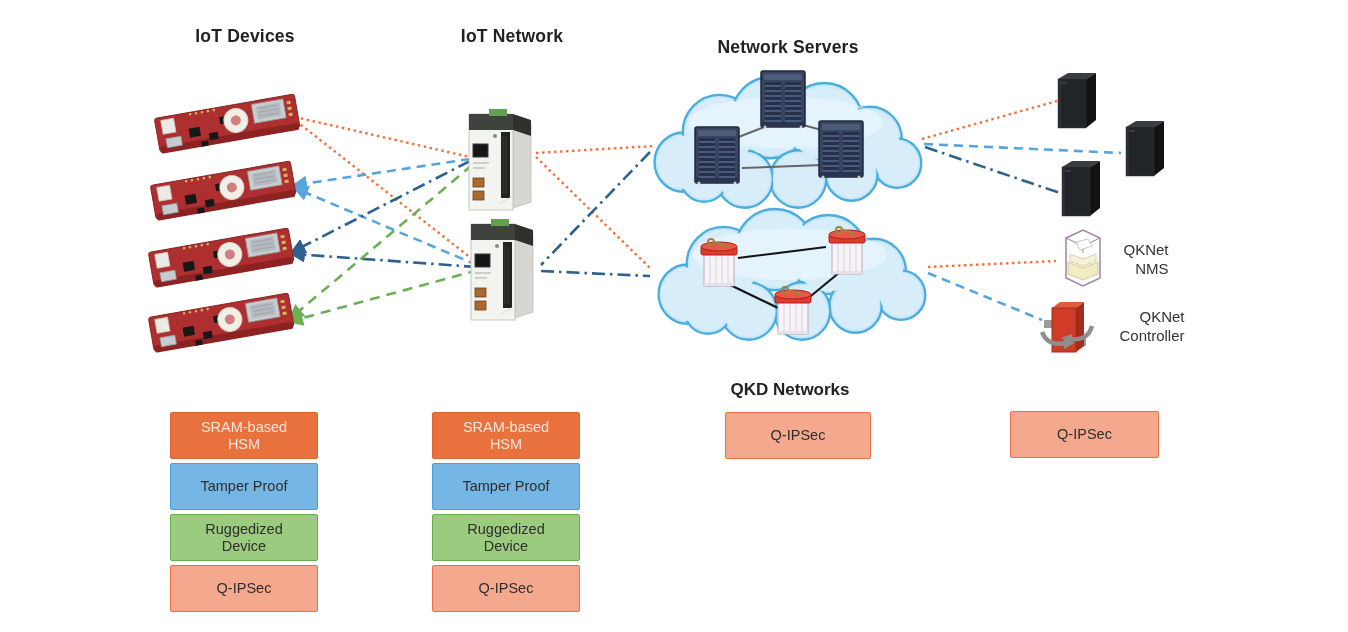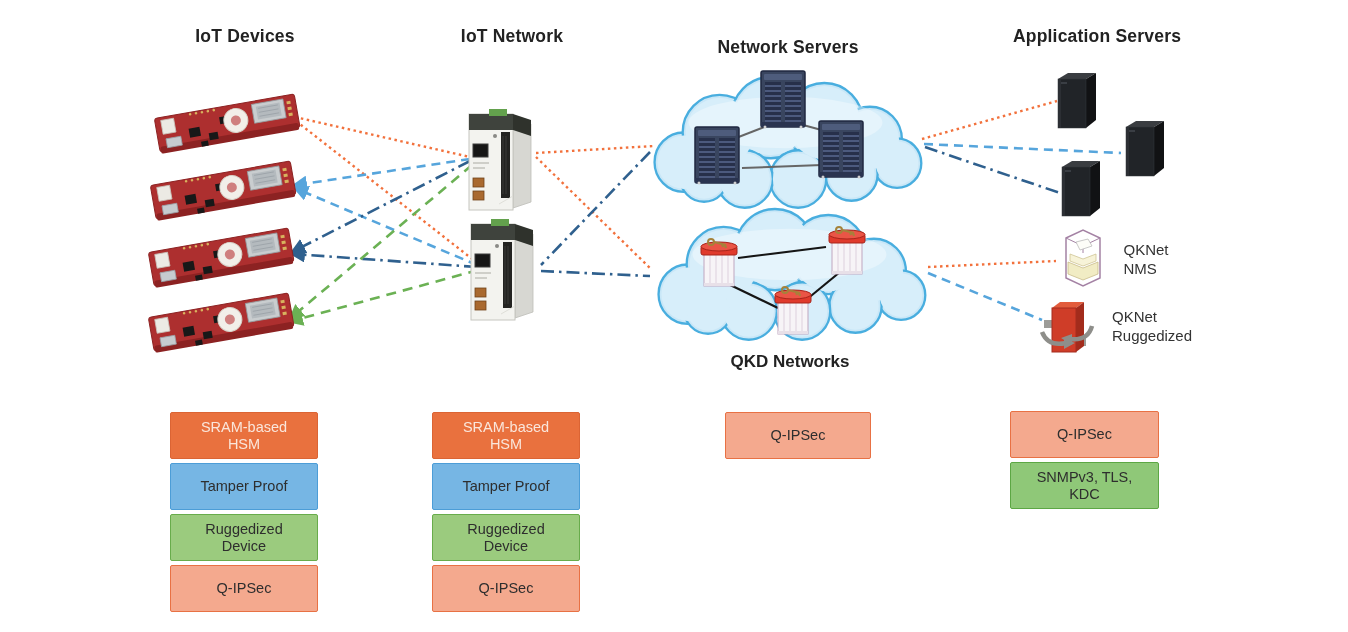--- a/index.html
+++ b/index.html
@@ -1,22 +1,22 @@
 <!DOCTYPE html>
 <html><head>
 <meta charset="utf-8">
 <style>
   html,body{margin:0;padding:0;background:#ffffff;}
   .canvas{position:relative;width:1328px;height:632px;background:#ffffff;overflow:hidden;
           font-family:"Liberation Sans",sans-serif;}
   .scene{position:absolute;left:0;top:0;}
   .hdr{position:absolute;transform:translateX(-50%);font-size:17.5px;font-weight:600;
        color:#222;white-space:nowrap;letter-spacing:.2px;}
-  .biglabel{position:absolute;transform:translateX(-50%);font-size:17px;font-weight:600;color:#222;white-space:nowrap;}
-  .sidelabel{position:absolute;transform:translateX(-50%);font-size:15px;color:#333;text-align:left;line-height:1.25;}
+  .biglabel{position:absolute;transform:translateX(-50%);font-size:17px;font-weight:600;color:#222;white-space:nowrap;margin-top:28px;}
+  .sidelabel{position:absolute;transform:translateX(-50%);font-size:15px;color:#333;text-align:right;line-height:1.25;}
   .stack{position:absolute;}
   .fbox{height:47px;margin-bottom:4px;border:1.5px solid;border-radius:2px;
         display:flex;align-items:center;justify-content:center;text-align:center;
         font-size:14.5px;line-height:1.12;padding:0 22px;box-sizing:border-box;}
 </style>
 </head>
 <body>
 
 <div class="canvas">
 
@@ -219,30 +219,29 @@
   <use href="#atower" transform="translate(1120,118)"></use>
   <use href="#atower" transform="translate(1056,158)"></use>
 
   <use href="#nms" transform="translate(1056,228)"></use>
   <use href="#controller" transform="translate(1038,298)"></use>
 </svg>
 
 <div class="hdr" style="left:245px;top:26px">IoT Devices</div>
 <div class="hdr" style="left:512px;top:26px">IoT Network</div>
 <div class="hdr" style="left:788px;top:37px">Network Servers</div>
-<div class="hdr" style="left:1097px;top:26px">Application Servers</div>
 
 <div class="biglabel" style="left:790px;top:352px">QKD Networks</div>
 <div class="sidelabel" style="left:1146px;top:241px">
   <span>QKNet</span><br>
   <span>NMS</span>
 </div>
 <div class="sidelabel" style="left:1152px;top:308px">
   <span>QKNet</span><br>
-  <span>Ruggedized</span>
+  <span>Controller</span>
 </div>
 
 <div class="stack" style="left:170px;top:412px;width:148px">
   <div class="fbox" style="background-color: rgb(233, 113, 62); border-color: rgb(219, 100, 52); color: rgb(250, 230, 219);">
         <span>SRAM-based HSM</span>
       </div>
   <div class="fbox" style="background-color: rgb(118, 182, 228); border-color: rgb(76, 157, 215); color: rgb(46, 46, 46);">
         <span>Tamper Proof</span>
       </div>
   <div class="fbox" style="background-color: rgb(155, 203, 126); border-color: rgb(104, 172, 75); color: rgb(46, 46, 46);">
@@ -271,18 +270,15 @@
 <div class="stack" style="left:725px;top:412px;width:146px">
   <div class="fbox" style="background-color: rgb(244, 169, 142); border-color: rgb(232, 113, 68); color: rgb(46, 46, 46);">
         <span>Q-IPSec</span>
       </div>
 </div>
 
 <div class="stack" style="left:1010px;top:411px;width:149px">
   <div class="fbox" style="background-color: rgb(244, 169, 142); border-color: rgb(232, 113, 68); color: rgb(46, 46, 46);">
         <span>Q-IPSec</span>
       </div>
-  <div class="fbox" style="background-color: rgb(143, 200, 120); border-color: rgb(92, 167, 68); color: rgb(46, 46, 46);">
-        <span>SNMPv3, TLS, KDC</span>
-      </div>
 </div>
 
 </div>
 
 </body></html>

